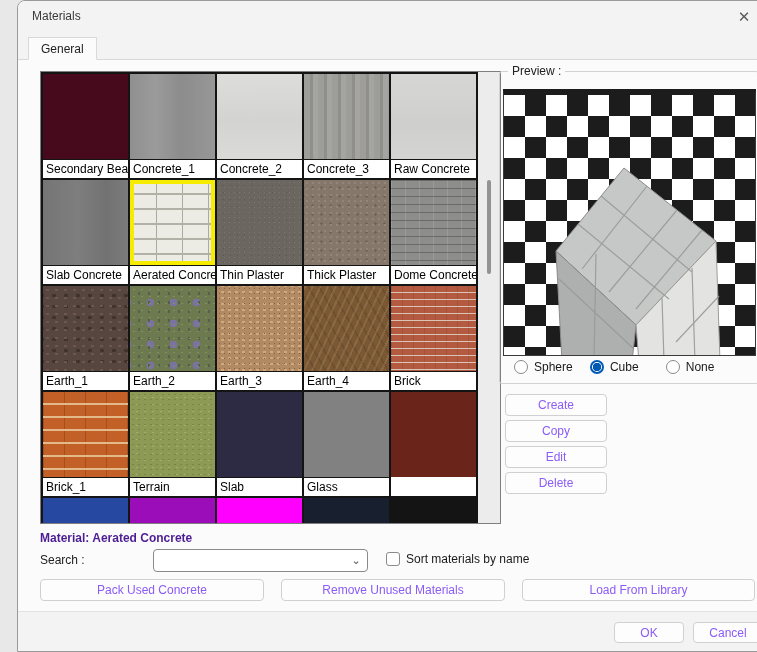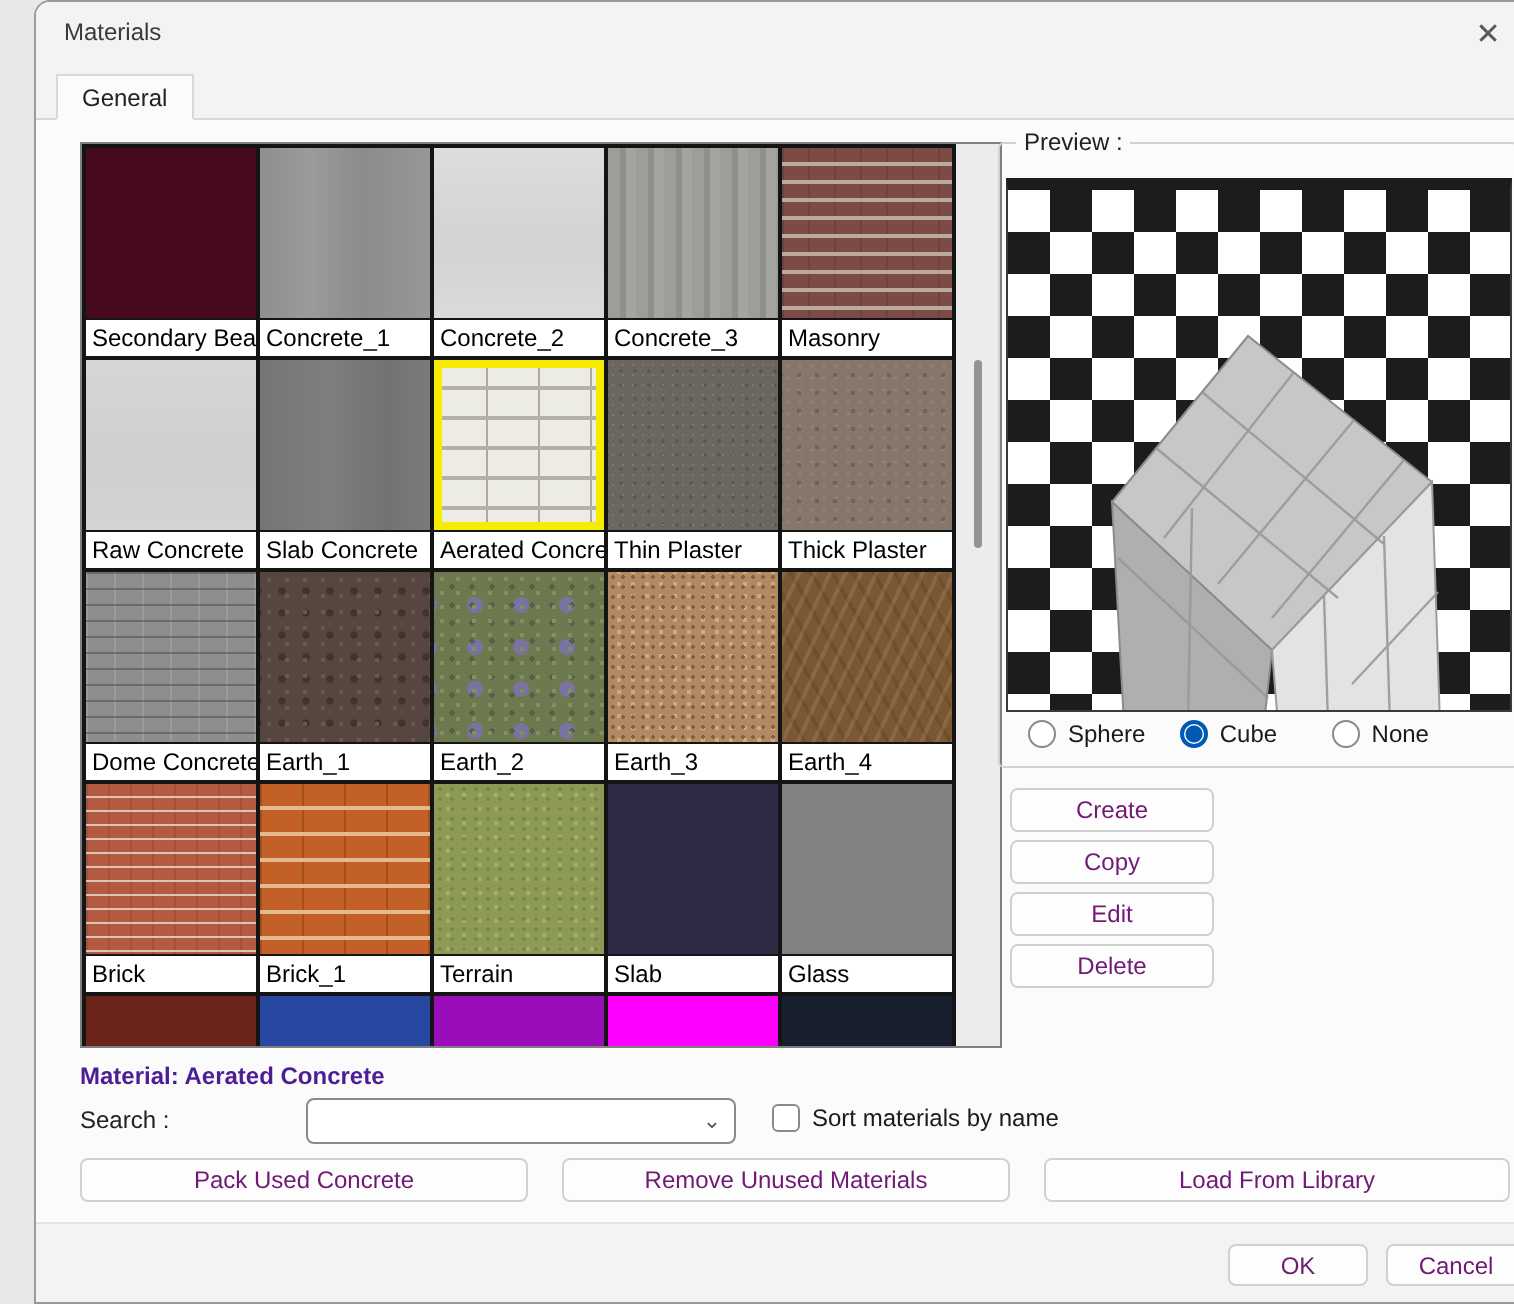--- a/index.html
+++ b/index.html
@@ -105,21 +105,21 @@
     background-image:conic-gradient(#1c1c1c 0 25%, #ffffff 25% 50%, #1c1c1c 50% 75%, #ffffff 75%);
     background-size:42px 42px; }
   .cube-svg { position:absolute; left:32px; top:58px; }
   .radio-row { position:absolute; left:0; right:0; bottom:6px; height:20px;
     display:flex; align-items:center; padding:0 14px; }
   .radio-item { display:flex; align-items:center; gap:6px; width:33%; }
   .radio-dot { width:14px; height:14px; border-radius:50%; border:1px solid #8a8a8a; background:#fff; flex:0 0 14px; }
   .radio-dot.checked { border:2px solid #0059b3; background:radial-gradient(circle, #0059b3 0 4px, #fff 4.5px); }
 
   
-  .btn { background:#fdfdfd; border:1px solid #d0d0d0; border-radius:4px; color:#701a75;
+  .btn { background:#fdfdfd; border:1px solid #d0d0d0; border-radius:4px; color:#8b5cf6;
     font-family:"Liberation Sans", sans-serif; font-size:12px; display:flex;
     align-items:center; justify-content:center; cursor:default; }
   .side-btn { position:absolute; left:487px; width:102px; height:22px; }
 
   
   .material-status { position:absolute; left:22px; top:471px; font-weight:600; color:#4c1d95; }
   .search-label { position:absolute; left:22px; top:493px; color:#222; }
   .search-combo { position:absolute; left:135px; top:489px; width:215px; height:23px;
     background:#fff; border:1px solid #8a8a8a; border-radius:4px; display:flex; align-items:center; }
   .search-combo input { border:none; outline:none; flex:1; height:100%; padding:0 6px;
@@ -160,24 +160,20 @@
             <div class="mat-thumb tex-concrete-1"></div>
             <div class="mat-label">Concrete_1</div>
           </div>
           <div class="mat-cell">
             <div class="mat-thumb tex-concrete-2"></div>
             <div class="mat-label">Concrete_2</div>
           </div>
           <div class="mat-cell">
             <div class="mat-thumb tex-concrete-3"></div>
             <div class="mat-label">Concrete_3</div>
-          </div>
-          <div class="mat-cell">
-            <div class="mat-thumb tex-masonry"></div>
-            <div class="mat-label">Masonry</div>
           </div>
           <div class="mat-cell">
             <div class="mat-thumb tex-raw-concrete"></div>
             <div class="mat-label">Raw Concrete</div>
           </div>
           <div class="mat-cell">
             <div class="mat-thumb tex-slab-concrete"></div>
             <div class="mat-label">Slab Concrete</div>
           </div>
           <div class="mat-cell selected">

